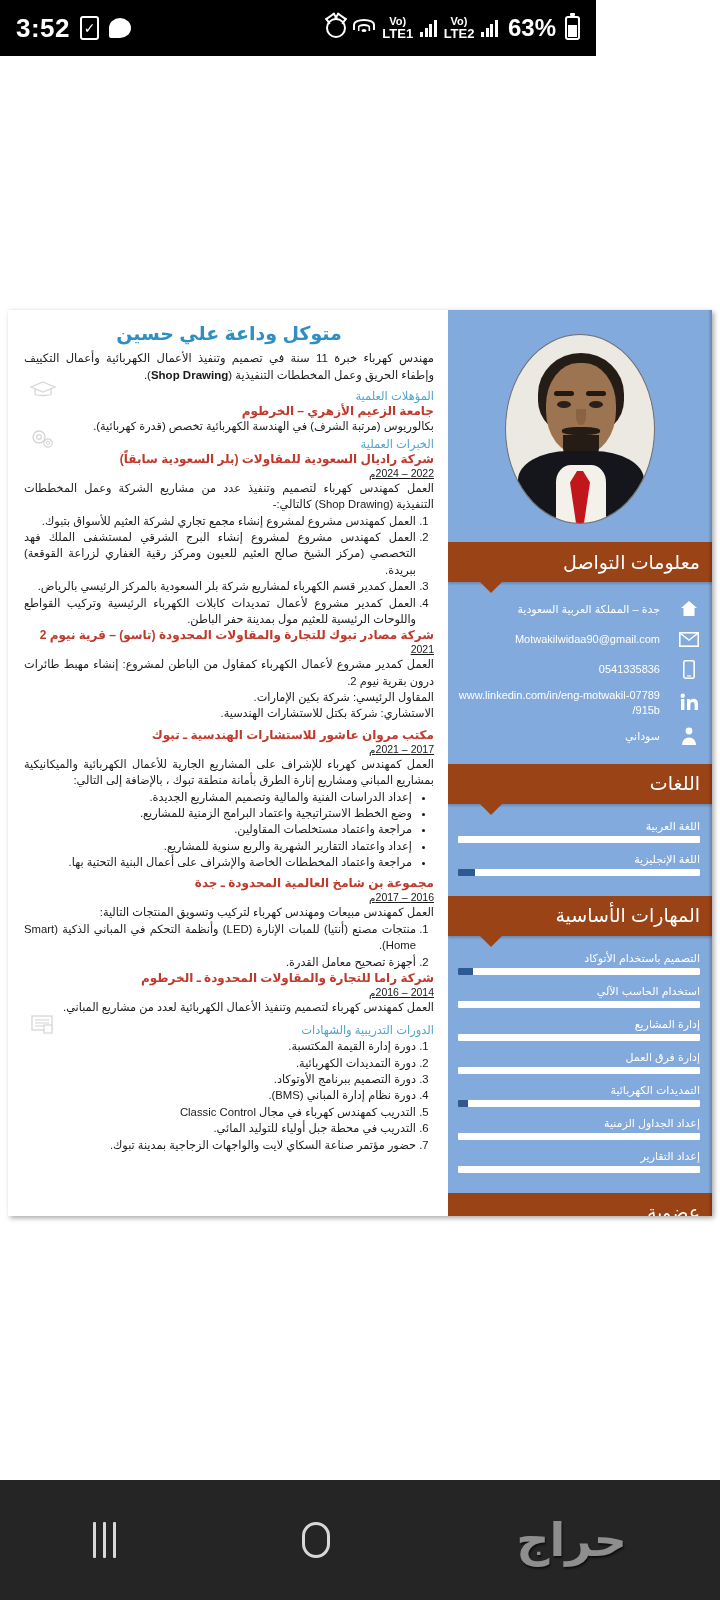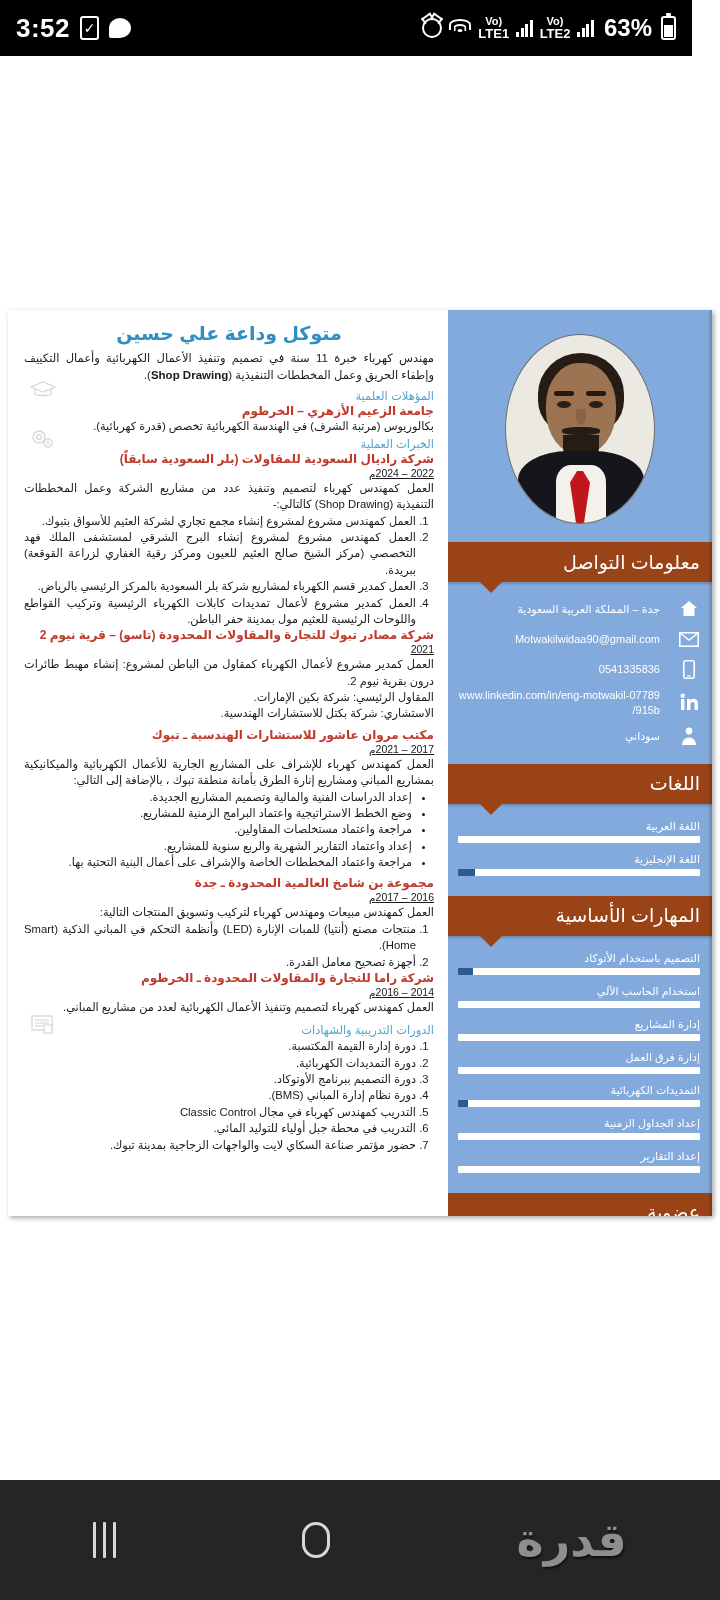--- a/index.html
+++ b/index.html
@@ -7,21 +7,21 @@
   html,body { width:720px; height:1600px; }
   body {
     background:#ffffff;
     font-family:"Liberation Sans","DejaVu Sans",sans-serif;
     overflow:hidden;
     position:relative;
   }
 
   
   .statusbar{
-    position:absolute; top:0; left:0; width:692px; height:56px;
+    position:absolute; top:0; left:0; width:596px; height:56px;
     background:#000000; color:#ffffff;
     display:flex; align-items:center; justify-content:space-between;
     padding:1px 16px; direction:ltr;gap:32px;
   }
   .sb-left{ display:flex; align-items:center; gap:10px; }
   .sb-time{ font-size:26px; font-weight:700; letter-spacing:.5px; }
   .sb-right{ display:flex; align-items:center; gap:7px; }
   .icon-check{
     width:19px;height:24px;border:2px solid #fff;border-radius:3px;
     display:flex;align-items:center;justify-content:center;font-size:14px;font-weight:700;line-height:1;
@@ -466,14 +466,14 @@
   </div>
 </div>
 
 <div class="navbar">
   <div class="nav-recent">
       <span></span>
       <span></span>
       <span></span>
     </div>
   <div class="nav-home"></div>
-  <div class="nav-watermark">قدرة</div>
+  <div class="nav-watermark">حراج</div>
 </div>
 
 </body></html>

